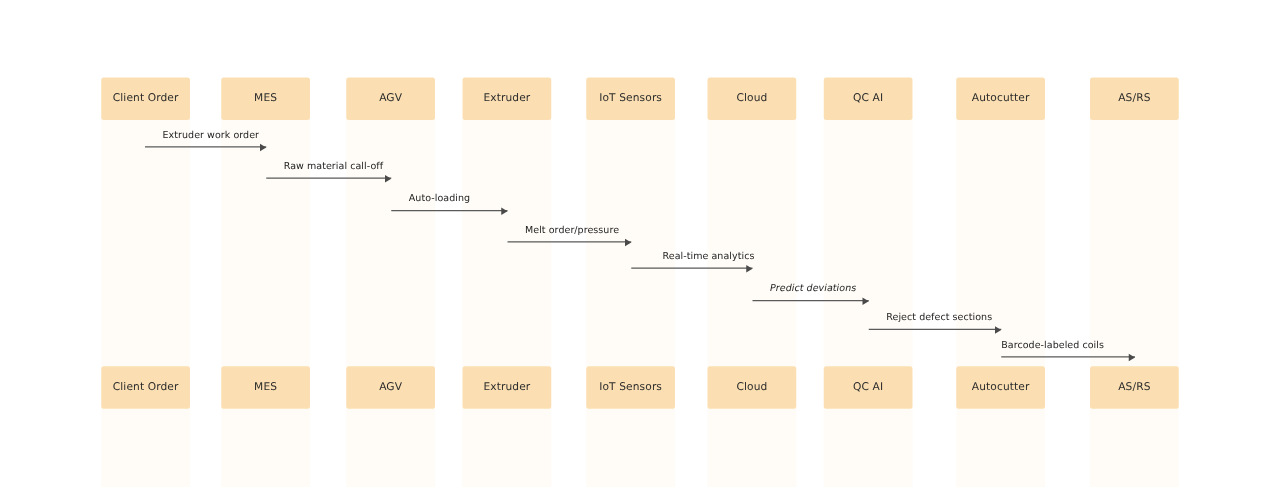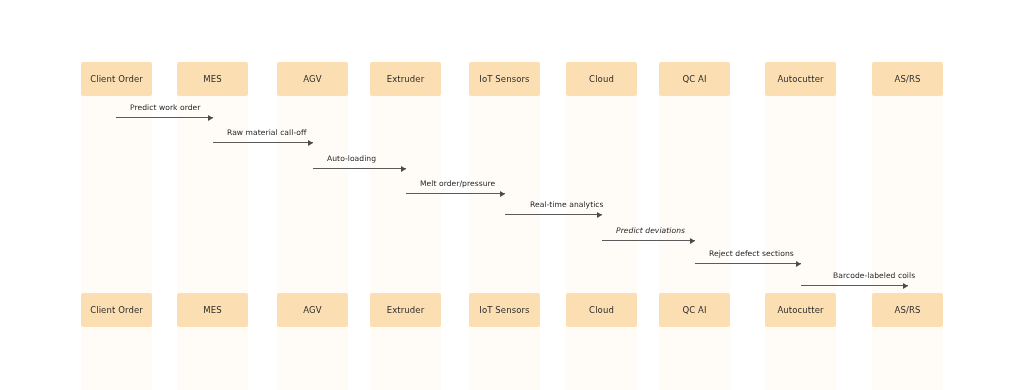--- a/index.html
+++ b/index.html
@@ -133,21 +133,21 @@
     </div>
     <div class="participant-box" style="left: 765px; top: 293px; width: 71px; height: 34px;">
       <span class="participant-label">Autocutter</span>
     </div>
     <div class="participant-box" style="left: 872px; top: 293px; width: 71px; height: 34px;">
       <span class="participant-label">AS/RS</span>
     </div>
     <div class="message" style="left: 116px; top: 117px; width: 97px;">
       <div class="message-line" style="width: 97px;"></div>
       <div class="message-arrowhead" style="left: 92px;"></div>
-      <div class="message-label" style="left: 14px;">Predict work order</div>
+      <div class="message-label" style="left: 14px;">Extruder work order</div>
     </div>
     <div class="message" style="left: 213px; top: 142px; width: 100px;">
       <div class="message-line" style="width: 100px;"></div>
       <div class="message-arrowhead" style="left: 95px;"></div>
       <div class="message-label" style="left: 14px;">Raw material call-off</div>
     </div>
     <div class="message" style="left: 313px; top: 168px; width: 93px;">
       <div class="message-line" style="width: 93px;"></div>
       <div class="message-arrowhead" style="left: 88px;"></div>
       <div class="message-label" style="left: 14px;">Auto-loading</div>
@@ -168,15 +168,15 @@
       <div class="message-label" style="left: 14px; font-style: italic;">Predict deviations</div>
     </div>
     <div class="message" style="left: 695px; top: 263px; width: 106px;">
       <div class="message-line" style="width: 106px;"></div>
       <div class="message-arrowhead" style="left: 101px;"></div>
       <div class="message-label" style="left: 14px; text-align: center;">Reject defect sections</div>
     </div>
     <div class="message" style="left: 801px; top: 285px; width: 107px;">
       <div class="message-line" style="width: 107px;"></div>
       <div class="message-arrowhead" style="left: 102px;"></div>
-      <div class="message-label" style="left: 32px;">Barcode-labeled coils</div>
+      <div class="message-label" style="left: 0;">Barcode-labeled coils</div>
     </div>
   </div>
 
 </body></html>

